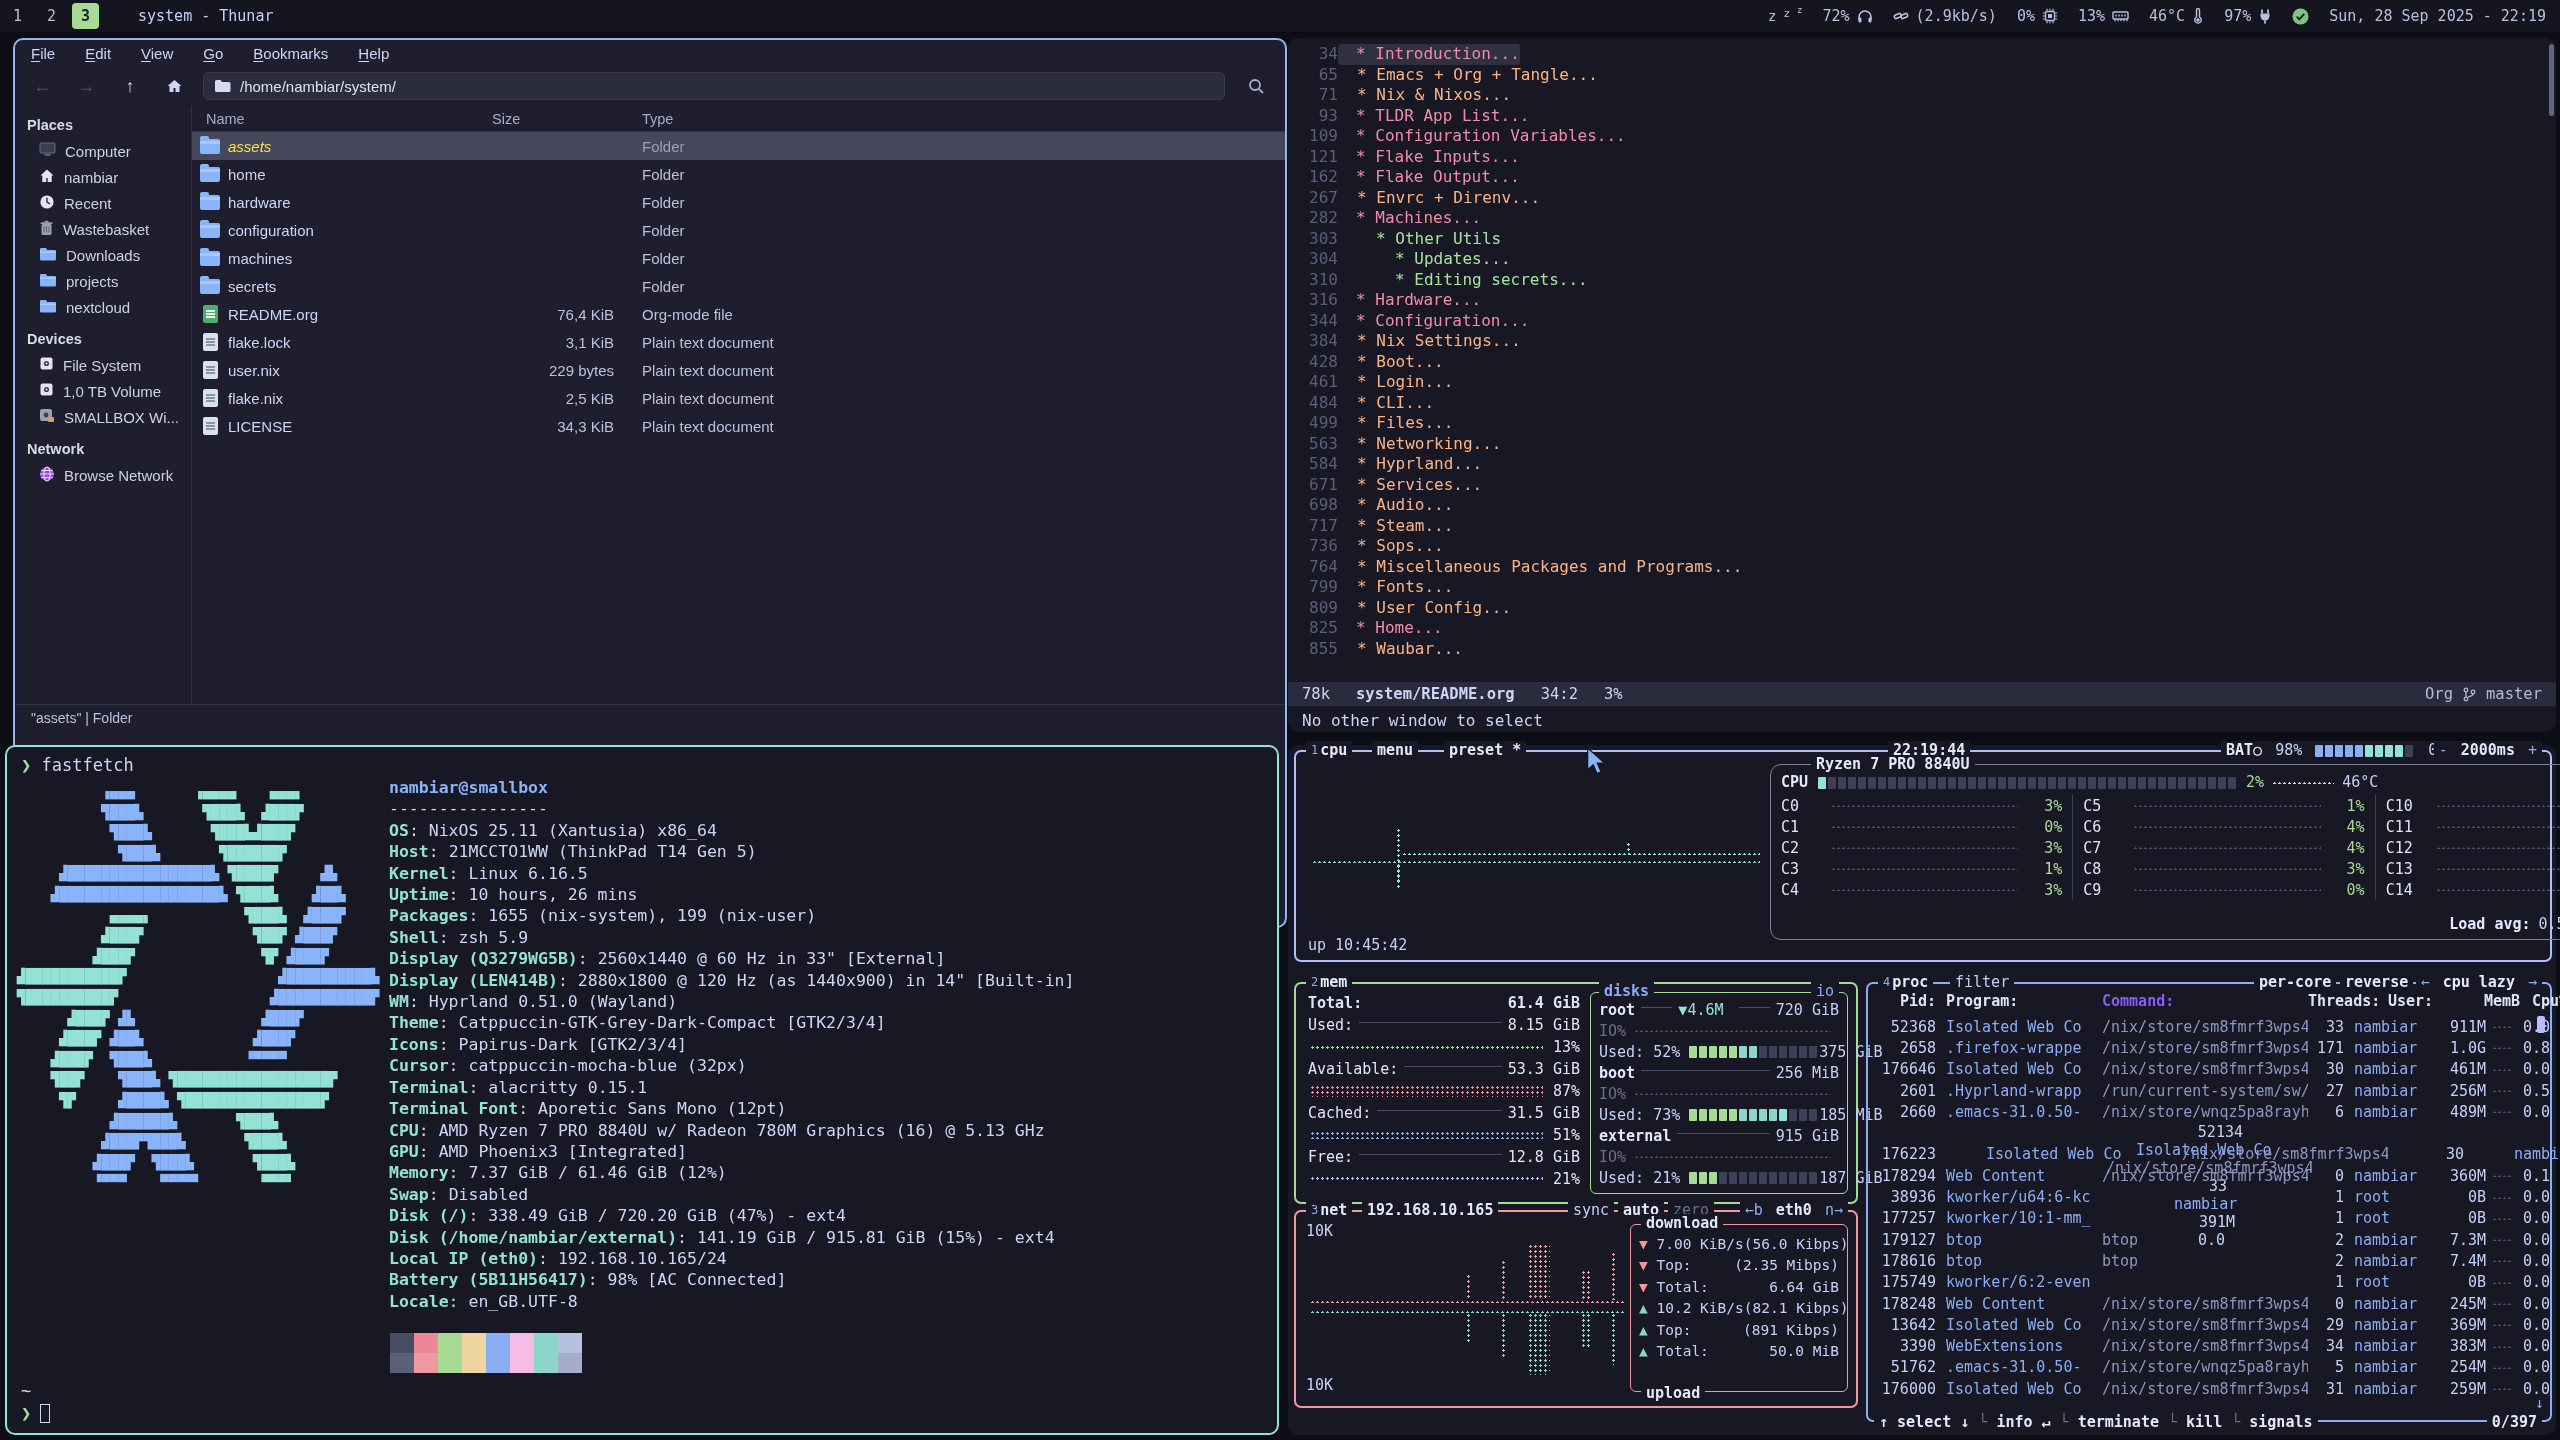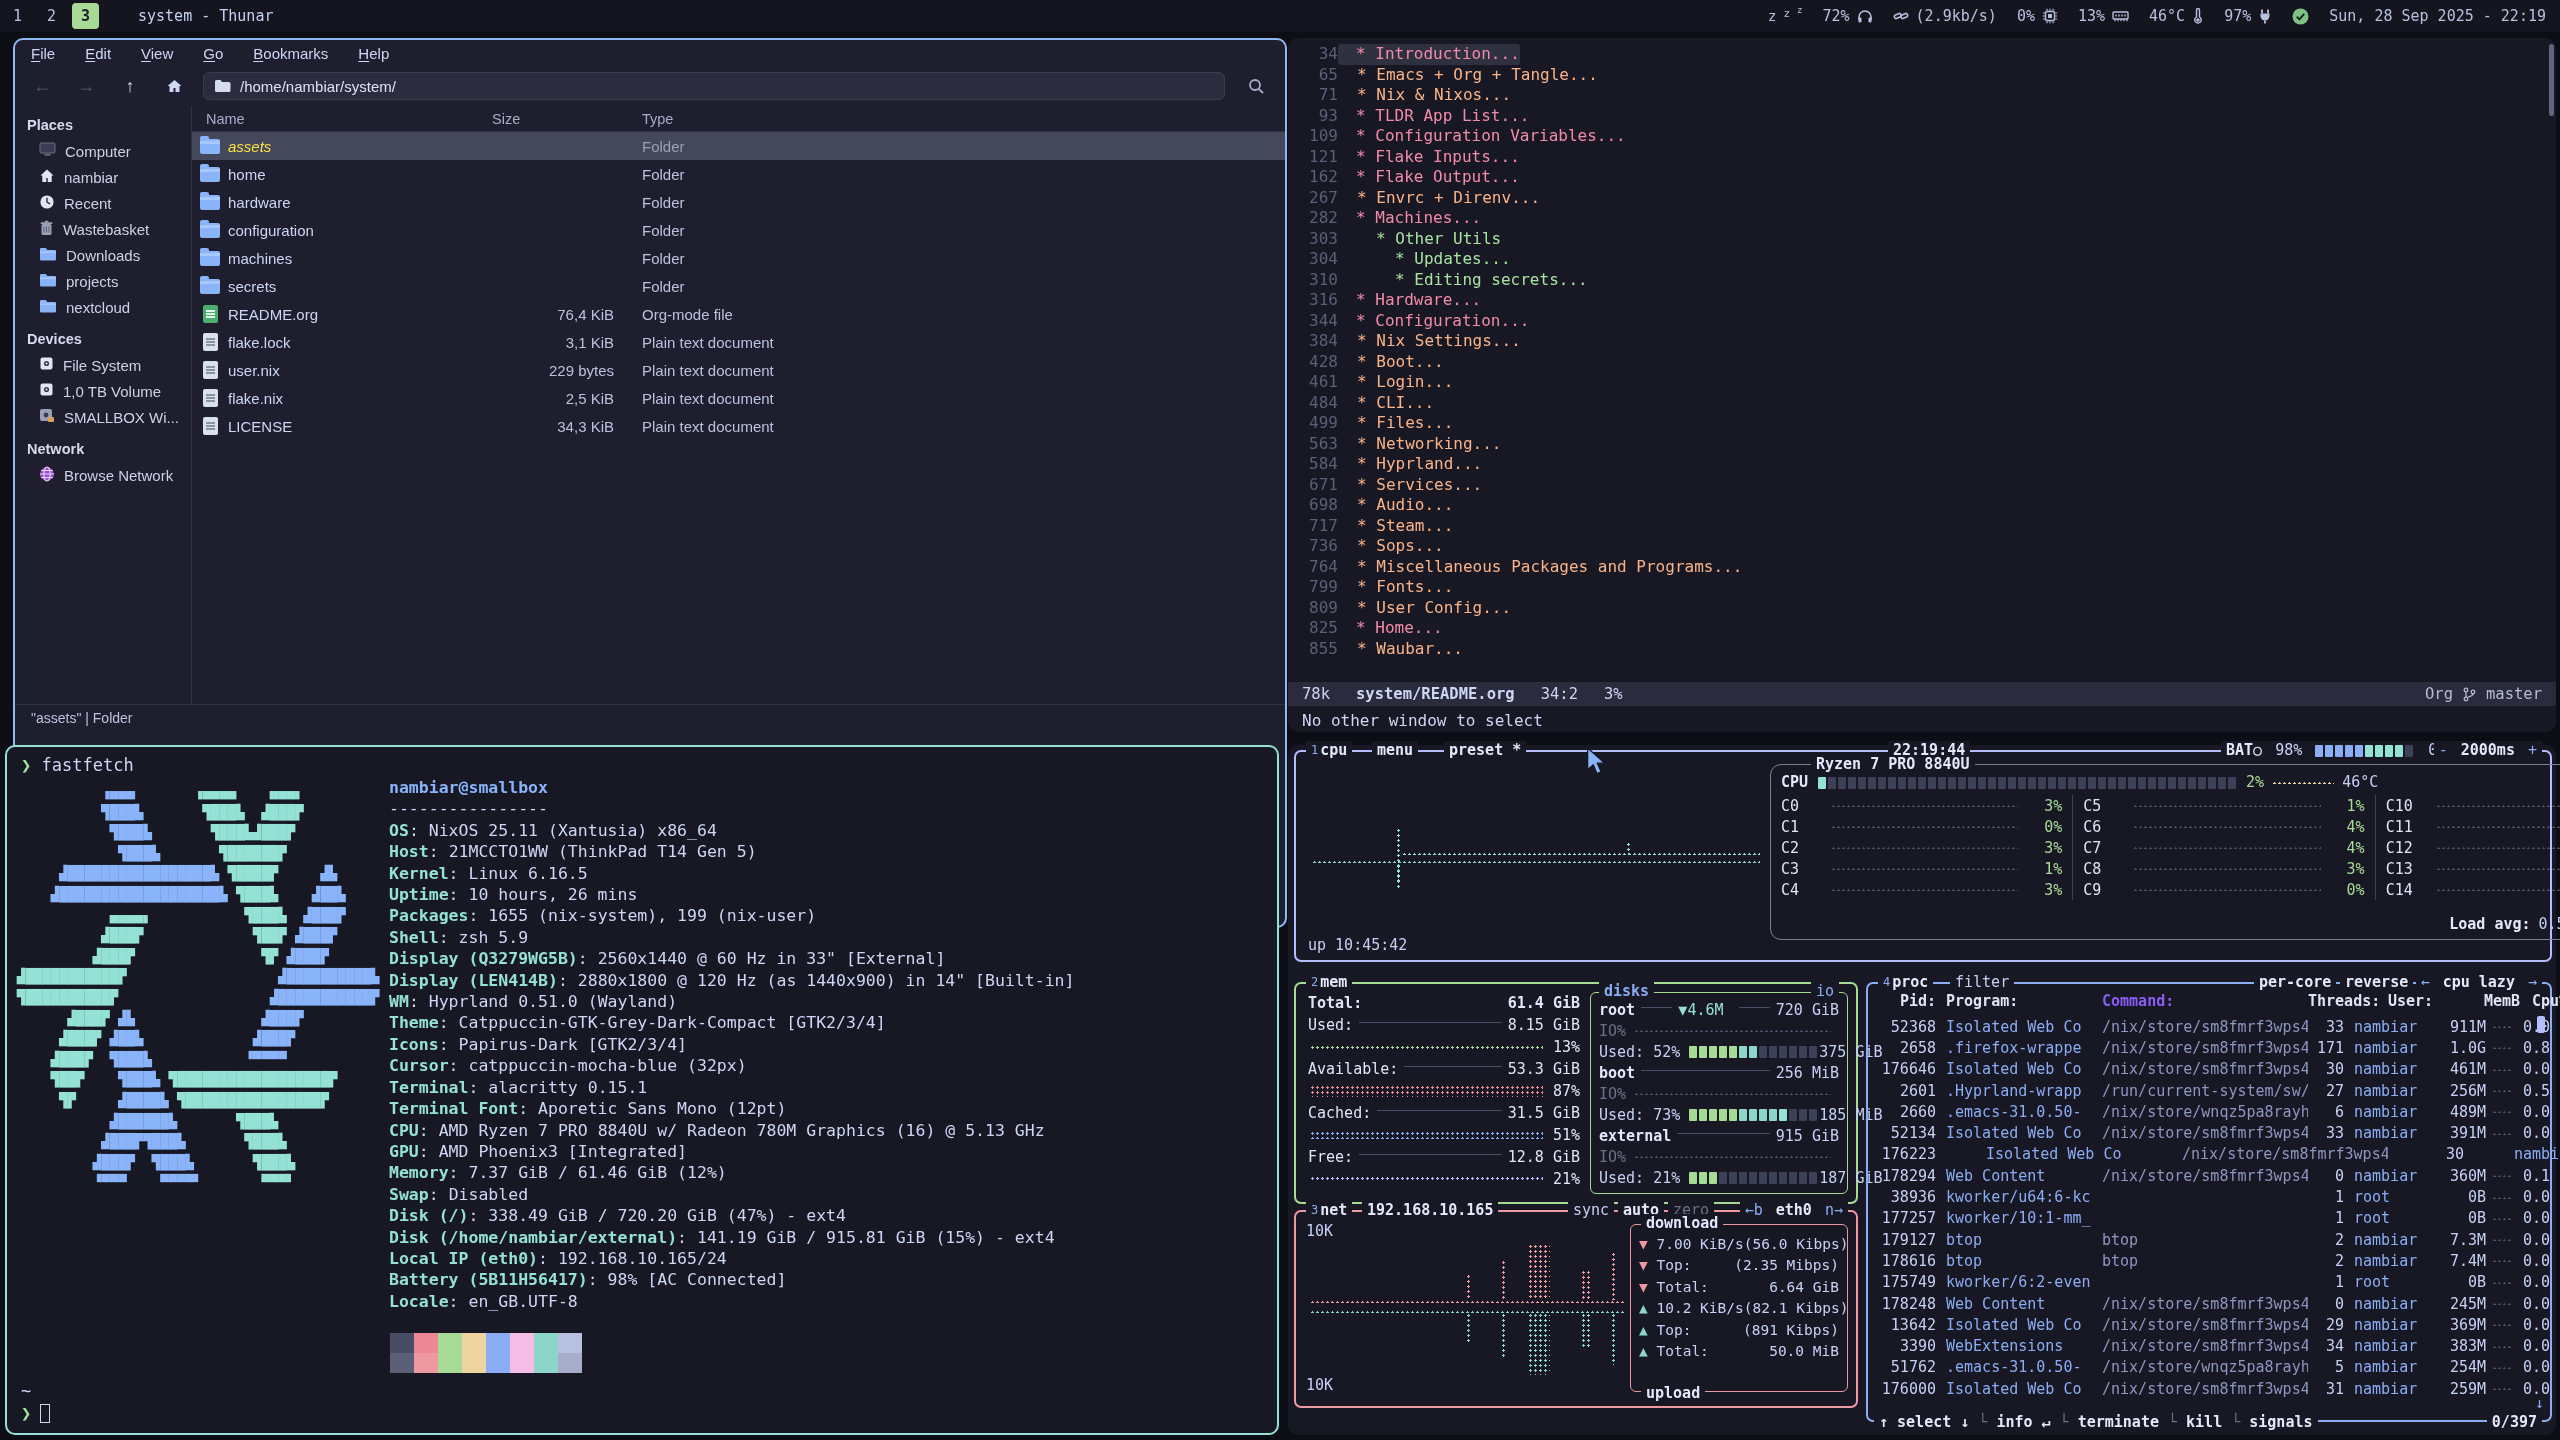--- a/index.html
+++ b/index.html
@@ -770,21 +770,21 @@
       <span class="p-dots" style="height:auto"></span>
       <span class="p-cpu">Cpu%</span>
       
     </div>
     <div id="procrows">
         <div class="procrow" style="top: 32px;"><span class="p-pid">52368</span><span class="p-prog">Isolated Web Co</span><span class="p-cmd">/nix/store/sm8fmrf3wps4</span><span class="p-thr">33</span><span class="p-usr">nambiar</span><span class="p-mem">911M</span><span class="p-dots dots" style="--c: #4a4e68;"></span><span class="p-cpu">0.0</span></div>
         <div class="procrow" style="top: 53.3px;"><span class="p-pid">2658</span><span class="p-prog">.firefox-wrappe</span><span class="p-cmd">/nix/store/sm8fmrf3wps4</span><span class="p-thr">171</span><span class="p-usr">nambiar</span><span class="p-mem">1.0G</span><span class="p-dots dots" style="--c: #4a4e68;"></span><span class="p-cpu">0.8</span></div>
         <div class="procrow" style="top: 74.6px;"><span class="p-pid">176646</span><span class="p-prog">Isolated Web Co</span><span class="p-cmd">/nix/store/sm8fmrf3wps4</span><span class="p-thr">30</span><span class="p-usr">nambiar</span><span class="p-mem">461M</span><span class="p-dots dots" style="--c: #4a4e68;"></span><span class="p-cpu">0.0</span></div>
         <div class="procrow" style="top: 95.9px;"><span class="p-pid">2601</span><span class="p-prog">.Hyprland-wrapp</span><span class="p-cmd">/run/current-system/sw/</span><span class="p-thr">27</span><span class="p-usr">nambiar</span><span class="p-mem">256M</span><span class="p-dots dots" style="--c: #4a4e68;"></span><span class="p-cpu">0.5</span></div>
         <div class="procrow" style="top: 117.2px;"><span class="p-pid">2660</span><span class="p-prog">.emacs-31.0.50-</span><span class="p-cmd">/nix/store/wnqz5pa8rayh</span><span class="p-thr">6</span><span class="p-usr">nambiar</span><span class="p-mem">489M</span><span class="p-dots dots" style="--c: #4a4e68;"></span><span class="p-cpu">0.0</span></div>
-        <div class="procrow" style="top: 138.5px;"><span class="p-pid">52134</span><span class="p-prog">Isolated Web Co</span><span class="p-cmd">/nix/store/sm8fmrf3wps4</span><span class="p-thr">33</span><span class="p-usr">nambiar</span><span class="p-mem">391M</span><span class="p-dots dots" style="--c: #4a4e68;"></span><span class="p-cpu">0.0</span></div>
+        <div class="procrow" style="top: 138.5px; flex-direction: column;"><span class="p-pid">52134</span><span class="p-prog">Isolated Web Co</span><span class="p-cmd">/nix/store/sm8fmrf3wps4</span><span class="p-thr">33</span><span class="p-usr">nambiar</span><span class="p-mem">391M</span><span class="p-dots dots" style="--c: #4a4e68;"></span><span class="p-cpu">0.0</span></div>
         <div class="procrow" style="top: 159.8px; gap: 40px;"><span class="p-pid">176223</span><span class="p-prog">Isolated Web Co</span><span class="p-cmd">/nix/store/sm8fmrf3wps4</span><span class="p-thr">30</span><span class="p-usr">nambiar</span><span class="p-mem">383M</span><span class="p-dots dots" style="--c: #4a4e68;"></span><span class="p-cpu">0.0</span></div>
         <div class="procrow" style="top: 181.1px;"><span class="p-pid">178294</span><span class="p-prog">Web Content</span><span class="p-cmd">/nix/store/sm8fmrf3wps4</span><span class="p-thr">0</span><span class="p-usr">nambiar</span><span class="p-mem">360M</span><span class="p-dots dots" style="--c: #4a4e68;"></span><span class="p-cpu">0.1</span></div>
         <div class="procrow" style="top: 202.4px;"><span class="p-pid">38936</span><span class="p-prog">kworker/u64:6-kc</span><span class="p-cmd"></span><span class="p-thr">1</span><span class="p-usr">root</span><span class="p-mem">0B</span><span class="p-dots dots" style="--c: #4a4e68;"></span><span class="p-cpu">0.0</span></div>
         <div class="procrow" style="top: 223.7px;"><span class="p-pid">177257</span><span class="p-prog">kworker/10:1-mm_</span><span class="p-cmd"></span><span class="p-thr">1</span><span class="p-usr">root</span><span class="p-mem">0B</span><span class="p-dots dots" style="--c: #4a4e68;"></span><span class="p-cpu">0.0</span></div>
         <div class="procrow" style="top: 245px;"><span class="p-pid">179127</span><span class="p-prog">btop</span><span class="p-cmd">btop</span><span class="p-thr">2</span><span class="p-usr">nambiar</span><span class="p-mem">7.3M</span><span class="p-dots dots" style="--c: #4a4e68;"></span><span class="p-cpu">0.0</span></div>
         <div class="procrow" style="top: 266.3px;"><span class="p-pid">178616</span><span class="p-prog">btop</span><span class="p-cmd">btop</span><span class="p-thr">2</span><span class="p-usr">nambiar</span><span class="p-mem">7.4M</span><span class="p-dots dots" style="--c: #4a4e68;"></span><span class="p-cpu">0.0</span></div>
         <div class="procrow" style="top: 287.6px;"><span class="p-pid">175749</span><span class="p-prog">kworker/6:2-even</span><span class="p-cmd"></span><span class="p-thr">1</span><span class="p-usr">root</span><span class="p-mem">0B</span><span class="p-dots dots" style="--c: #4a4e68;"></span><span class="p-cpu">0.0</span></div>
         <div class="procrow" style="top: 308.9px;"><span class="p-pid">178248</span><span class="p-prog">Web Content</span><span class="p-cmd">/nix/store/sm8fmrf3wps4</span><span class="p-thr">0</span><span class="p-usr">nambiar</span><span class="p-mem">245M</span><span class="p-dots dots" style="--c: #4a4e68;"></span><span class="p-cpu">0.0</span></div>
         <div class="procrow" style="top: 330.2px;"><span class="p-pid">13642</span><span class="p-prog">Isolated Web Co</span><span class="p-cmd">/nix/store/sm8fmrf3wps4</span><span class="p-thr">29</span><span class="p-usr">nambiar</span><span class="p-mem">369M</span><span class="p-dots dots" style="--c: #4a4e68;"></span><span class="p-cpu">0.0</span></div>
         <div class="procrow" style="top: 351.5px;"><span class="p-pid">3390</span><span class="p-prog">WebExtensions</span><span class="p-cmd">/nix/store/sm8fmrf3wps4</span><span class="p-thr">34</span><span class="p-usr">nambiar</span><span class="p-mem">383M</span><span class="p-dots dots" style="--c: #4a4e68;"></span><span class="p-cpu">0.0</span></div>

